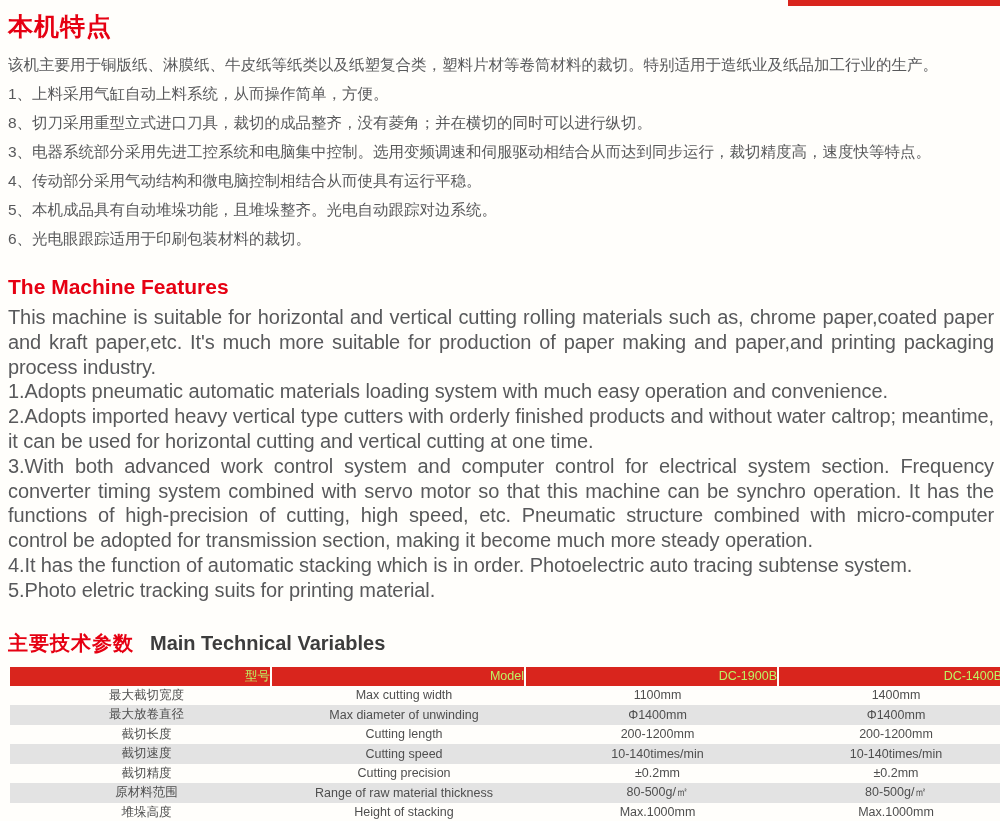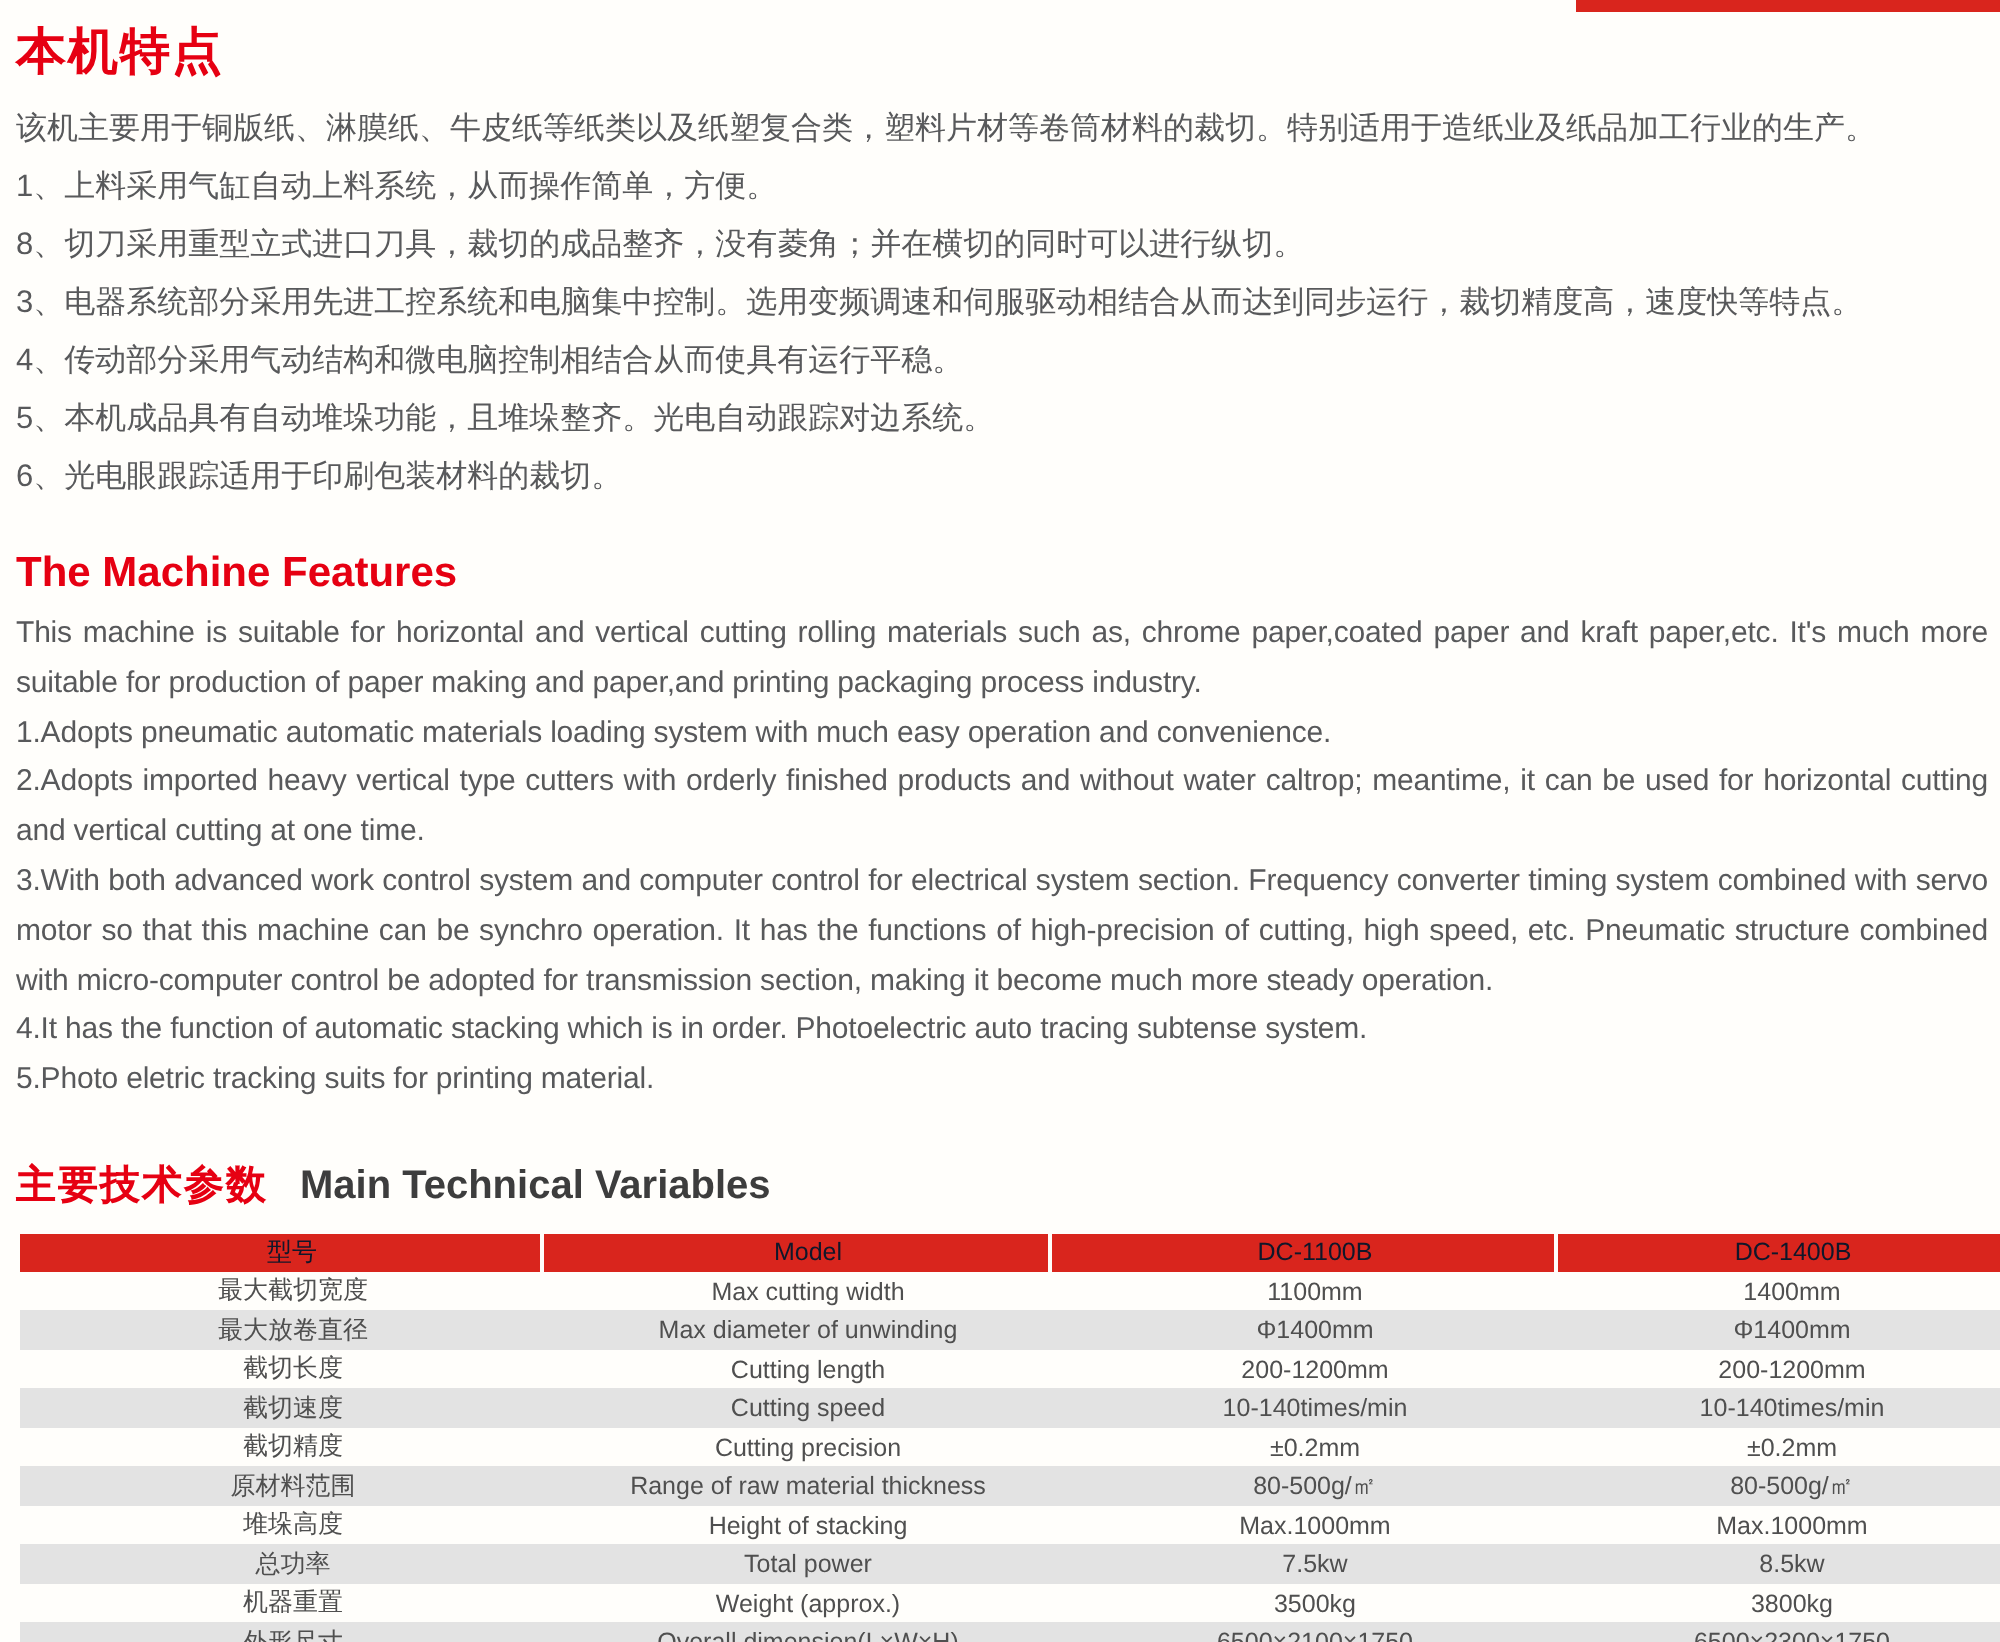--- a/index.html
+++ b/index.html
@@ -42,21 +42,21 @@
   }
   h2.en-title{
     margin:22px 0 6px 0;
     font-size:21px;
     line-height:24px;
     color:var(--accent-red);
     font-weight:bold;
   }
   .en-block p{
     margin:0;
-    font-size:15px;
+    font-size:20px;
     line-height:24.8px;
     color:var(--text-gray);
     text-align:justify;
     letter-spacing:-0.1px;
   }
   .table-title{
     margin:28px 0 12px 0;
     font-size:20px;
     line-height:24px;
     font-weight:bold;
@@ -69,23 +69,23 @@
     width:992px;
     table-layout:fixed;
     font-size:12.5px;
   }
   table.spec col.c1{width:261px;}
   table.spec col.c2{width:254px;}
   table.spec col.c3{width:253px;}
   table.spec col.c4{width:224px;}
   table.spec th{
     background:var(--table-header-bg);
-    color:#0f172a;
+    color:#bef264;
     font-weight:normal;
-    text-align:center;
+    text-align:right;
     height:18px;
     padding:1px 0 1px 12px;
     border-right:2px solid #fffefb;
   }
   table.spec th:last-child{border-right:none;}
   table.spec td{
     height:19.5px;
     padding:0 0 0 12px;
     color:#4f4f4f;
     white-space:nowrap;
@@ -133,21 +133,21 @@
     <colgroup>
       <col class="c1">
         <col class="c2">
         <col class="c3">
         <col class="c4">
     </colgroup>
     <thead>
       <tr>
         <th>型号</th>
         <th>Model</th>
-        <th>DC-1100B</th>
+        <th>DC-1900B</th>
         <th>DC-1400B</th>
       </tr>
     </thead>
     <tbody>
         <tr>
           <td>最大截切宽度</td>
           <td>Max cutting width</td>
           <td>1100mm</td>
           <td>1400mm</td>
         </tr>

